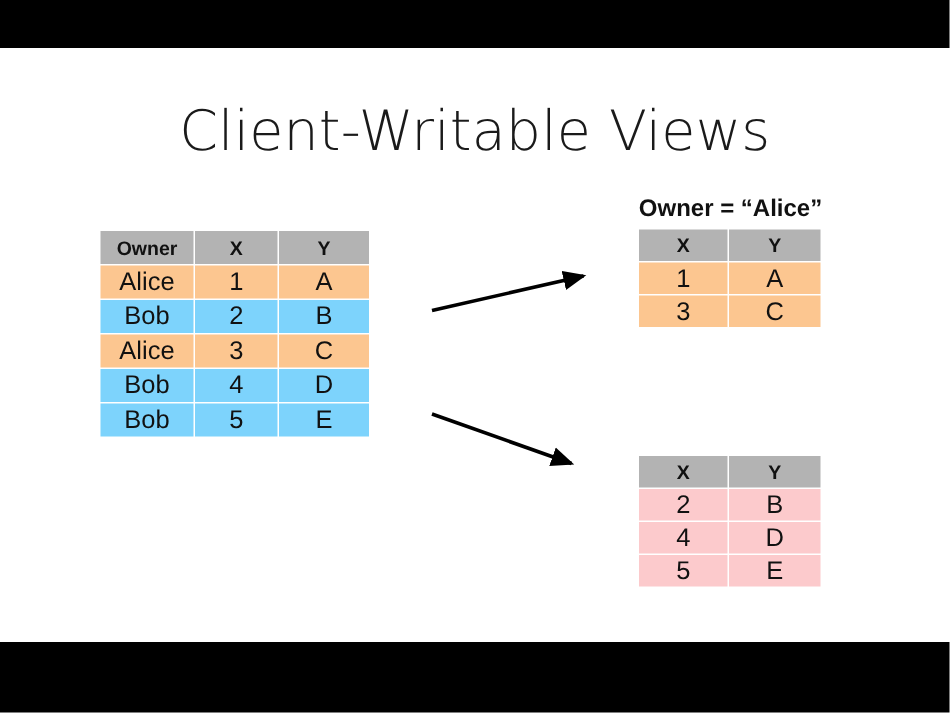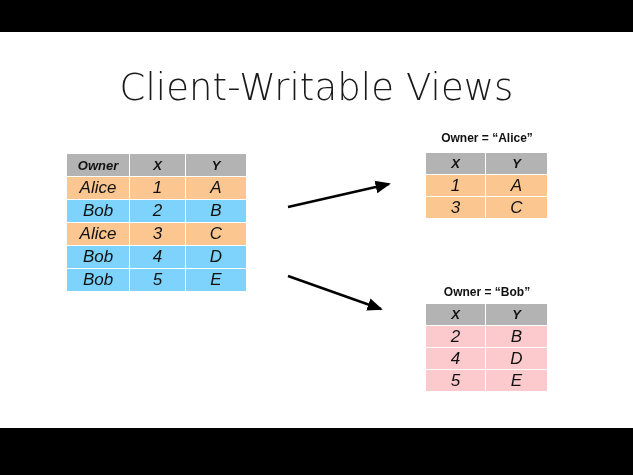--- a/index.html
+++ b/index.html
@@ -43,21 +43,20 @@
     white-space: nowrap;
   }
 
   
   .tbl {
     position: absolute;
     border-collapse: separate;
     border-spacing: 1px;
     background: #ffffff;
     table-layout: fixed;
-    font-style: italic;
   }
   .tbl td, .tbl th {
     padding: 0;
     margin: 0;
     text-align: center;
     vertical-align: middle;
     font-size: 17px;
     color: #111111;
     font-weight: normal;
     font-family: "Liberation Sans", sans-serif;
@@ -78,21 +77,21 @@
   #main-table .c-x { width: 55px; }
   #main-table .c-y { width: 60px; }
   .row-alice td { background: #fcc690; }
   .row-bob td { background: #7dd3fc; }
 
   
   .view-label {
     position: absolute;
     width: 124px;
     text-align: center;
-    font-size: 12px;
+    font-size: 16px;
     font-weight: bold;
     color: #111111;
     font-family: "Liberation Sans", sans-serif;
     white-space: nowrap;
   }
   #label-alice { left: 425px; top: 131px; }
   #label-bob   { left: 425px; top: 285px; }
 
   #alice-table { left: 425px; top: 152px; }
   #bob-table   { left: 425px; top: 303px; }
@@ -172,21 +171,20 @@
         <td class="c-x">1</td>
         <td class="c-y">A</td>
       </tr>
       <tr>
         <td class="c-x">3</td>
         <td class="c-y">C</td>
       </tr>
     </tbody>
   </table>
 
-  <div class="view-label" id="label-bob">Owner = “Bob”</div>
   <table class="tbl view-tbl bob" id="bob-table">
     <thead>
       <tr>
         <th class="c-x">X</th>
         <th class="c-y">Y</th>
       </tr>
     </thead>
     <tbody>
       <tr>
         <td class="c-x">2</td>

